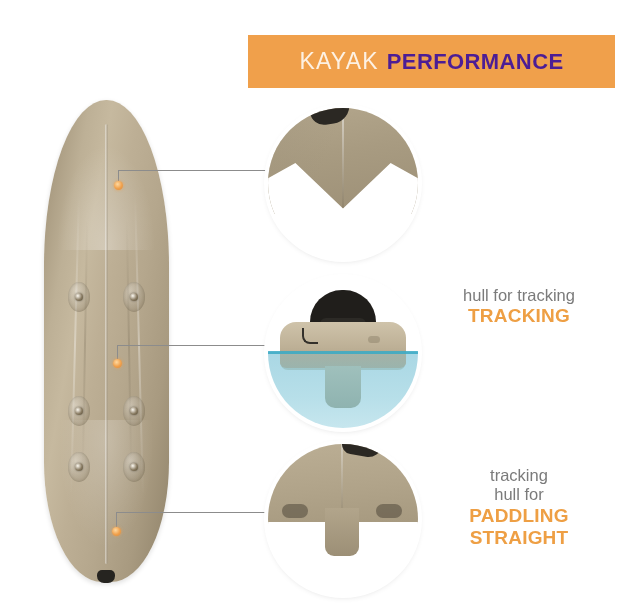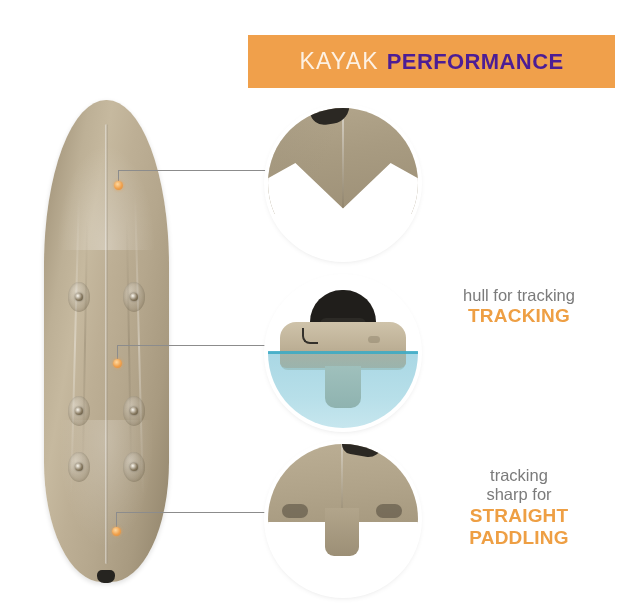--- a/index.html
+++ b/index.html
@@ -316,18 +316,18 @@
   </div>
 
 
   <div class="callout" style="left:424px;top:286px;">
     <span class="c-light">hull for tracking</span>
     <span class="c-strong">TRACKING</span>
   </div>
 
   <div class="callout" style="left:424px;top:466px;">
     <span class="c-light">tracking</span>
-    <span class="c-light">sharp for</span>
+    <span class="c-light">hull for</span>
+    <span class="c-strong">PADDLING</span>
     <span class="c-strong">STRAIGHT</span>
-    <span class="c-strong">PADDLING</span>
   </div>
 
 </div>
 
 </body></html>

